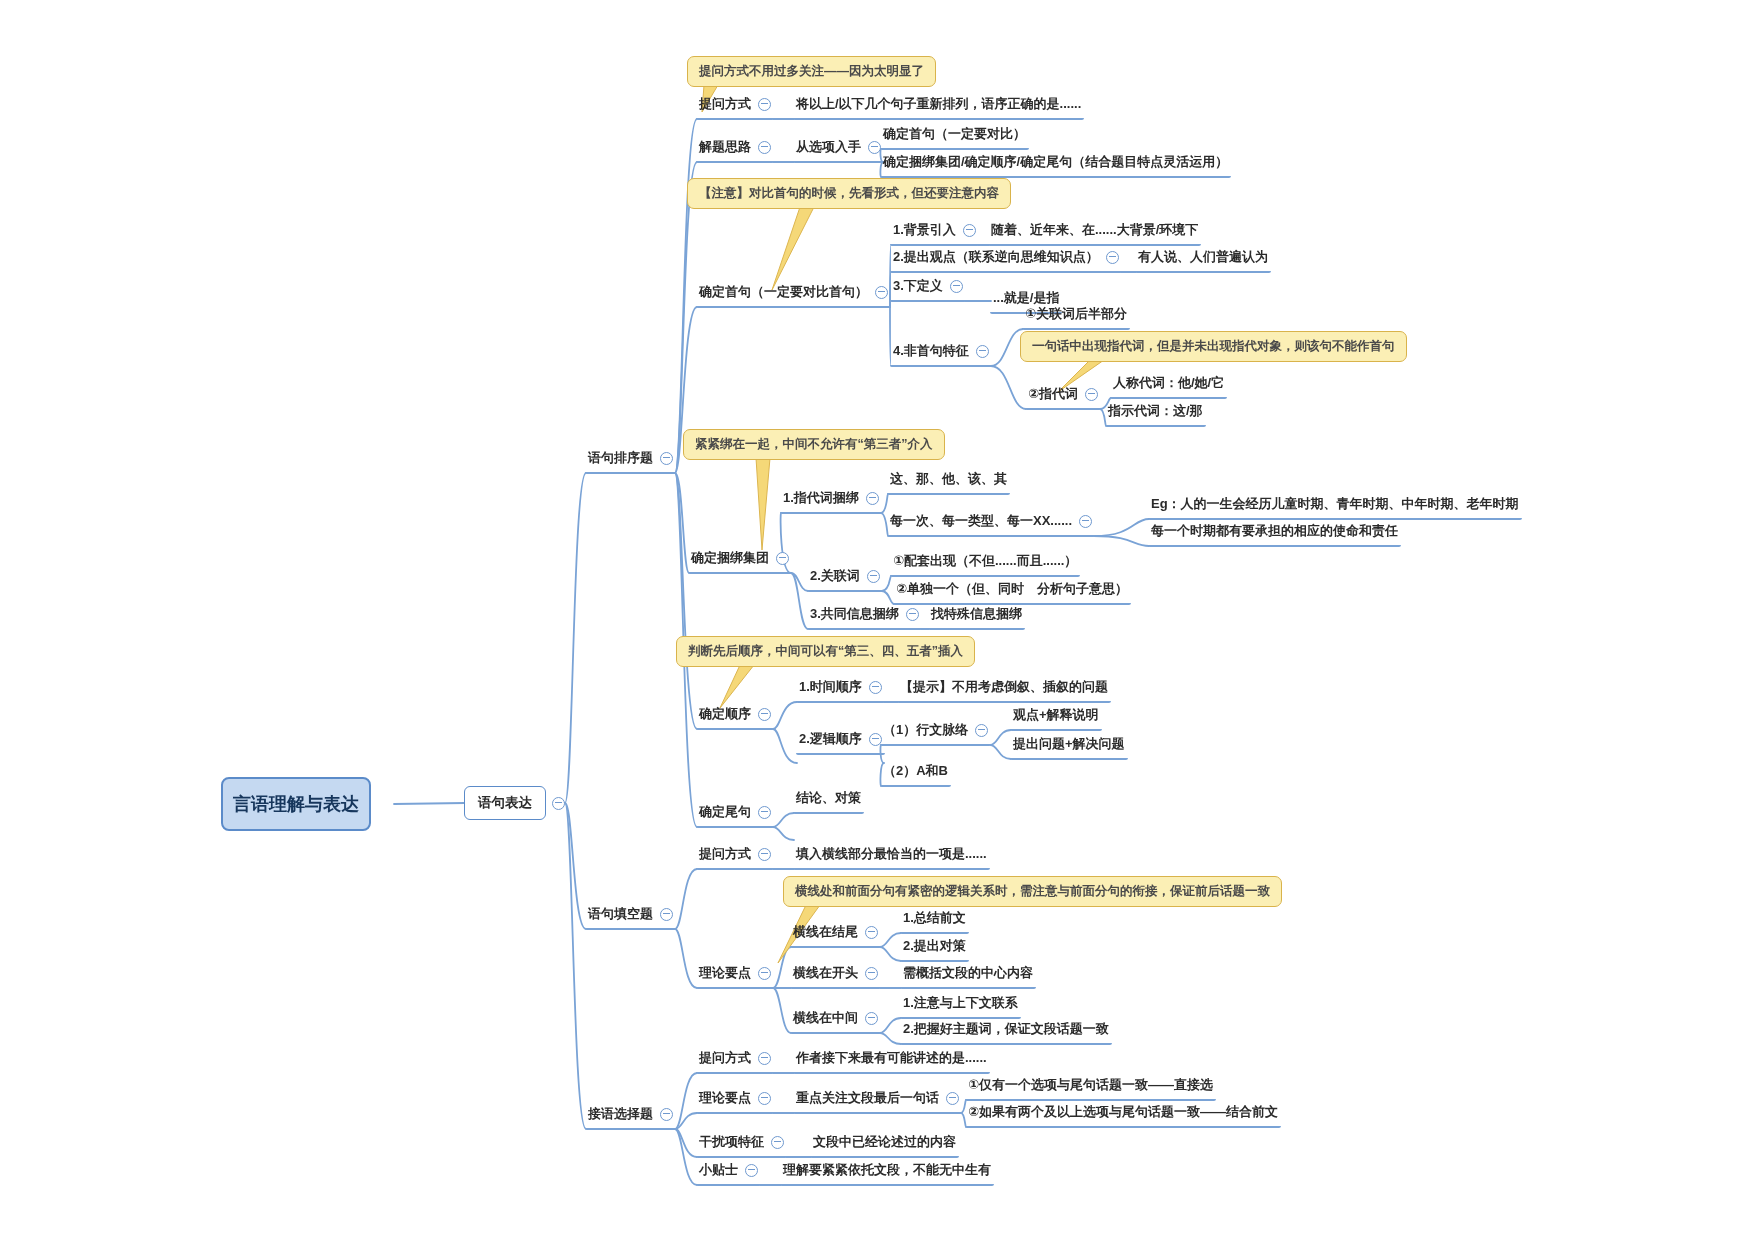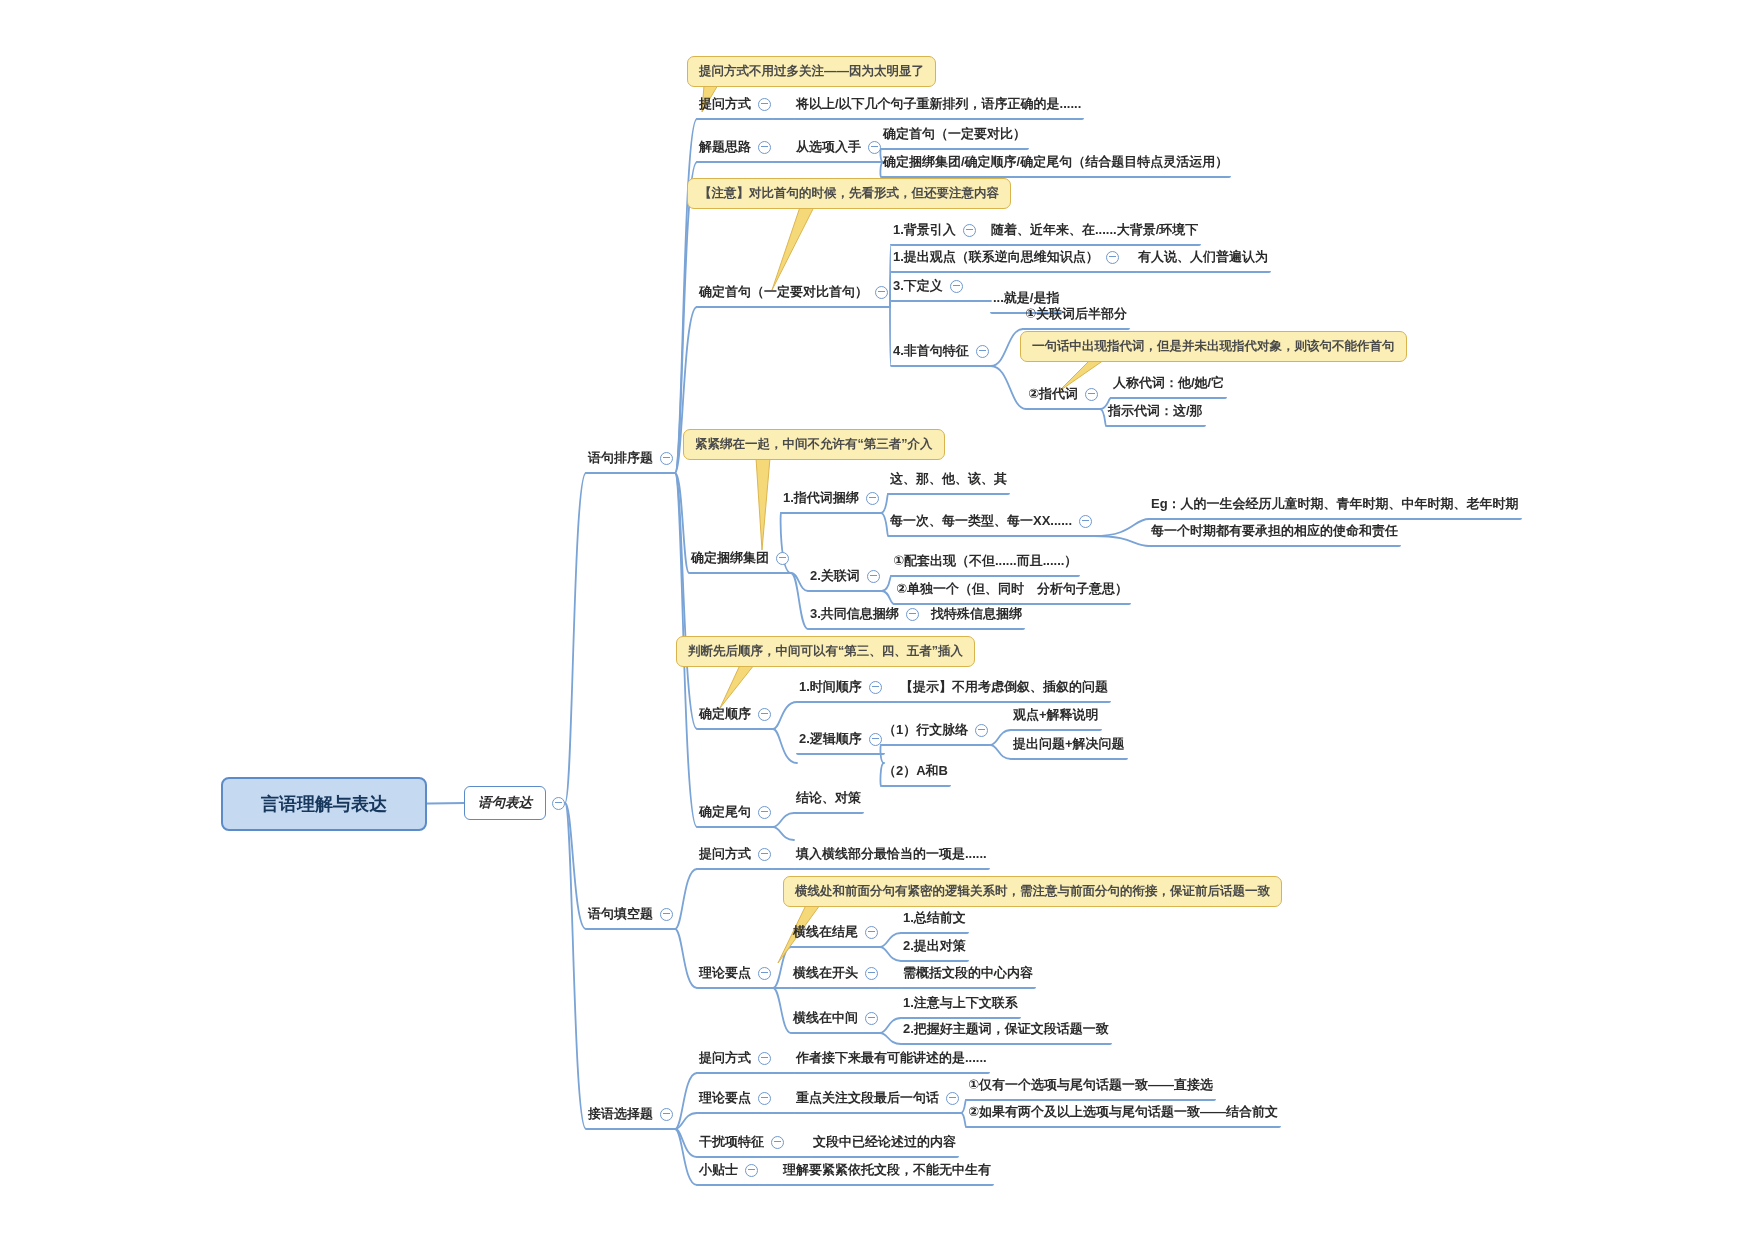--- a/index.html
+++ b/index.html
@@ -11,22 +11,22 @@
   .node{position:absolute;z-index:3;display:flex;align-items:center;gap:7px;
         font-size:13px;font-weight:bold;color:#2b2b2b;line-height:16px;
         padding:0 3px 6px 3px;white-space:nowrap;cursor:default;}
   .node.line{border-bottom:2px solid #7aa3d6;border-radius:0 0 2px 2px;}
   .t{white-space:nowrap;}
   .minus{flex:0 0 auto;width:11px;height:11px;border:1px solid #6f99cf;border-radius:50%;
          background:#fff;position:relative;}
   .minus::after{content:"";position:absolute;left:2px;right:2px;top:4px;height:0;
          border-top:1.4px solid #6f99cf;}
   .rootbox{position:absolute;z-index:3;background:#c5d9f1;border:2px solid #5b8bc9;border-radius:8px;
-         padding:13px 38px;font-size:18px;font-weight:bold;color:#16365c;white-space:nowrap;}
-  .wrap{position:absolute;z-index:3;display:flex;align-items:center;gap:6px;font-style:italic;}
+         padding:13px 10px;font-size:18px;font-weight:bold;color:#16365c;white-space:nowrap;}
+  .wrap{position:absolute;z-index:3;display:flex;align-items:center;gap:6px;}
   .subbox{background:#fff;border:1.6px solid #5b8bc9;border-radius:6px;padding:7px 13px;
          font-size:13.5px;font-weight:bold;color:#2b2b2b;white-space:nowrap;}
   .callout{position:absolute;z-index:4;background:#fbefb5;border:1.6px solid #d9b34b;border-radius:7px;
          padding:6px 11px;font-size:12.5px;font-weight:bold;color:#4a4a4a;white-space:nowrap;}
 </style>
 </head>
 <body>
 
 <div id="canvas">
   <svg id="wires">
@@ -144,21 +144,21 @@
       <span class="minus"></span>
   </div>
   <div class="node line" id="s_bg" style="left:890px;top:222px">
     <span class="t">1.背景引入</span>
       <span class="minus"></span>
   </div>
   <div class="node line" id="s_bg_t" style="left:988px;top:222px">
     <span class="t">随着、近年来、在......大背景/环境下</span>
   </div>
   <div class="node line" id="s_view" style="left:890px;top:249px">
-    <span class="t">1.提出观点（联系逆向思维知识点）</span>
+    <span class="t">2.提出观点（联系逆向思维知识点）</span>
       <span class="minus"></span>
   </div>
   <div class="node line" id="s_view_t" style="left:1135px;top:249px">
     <span class="t">有人说、人们普遍认为</span>
   </div>
   <div class="node line" id="s_def" style="left:890px;top:278px">
     <span class="t">3.下定义</span>
       <span class="minus"></span>
   </div>
   <div class="node line" id="s_def_t" style="left:990px;top:290px">

